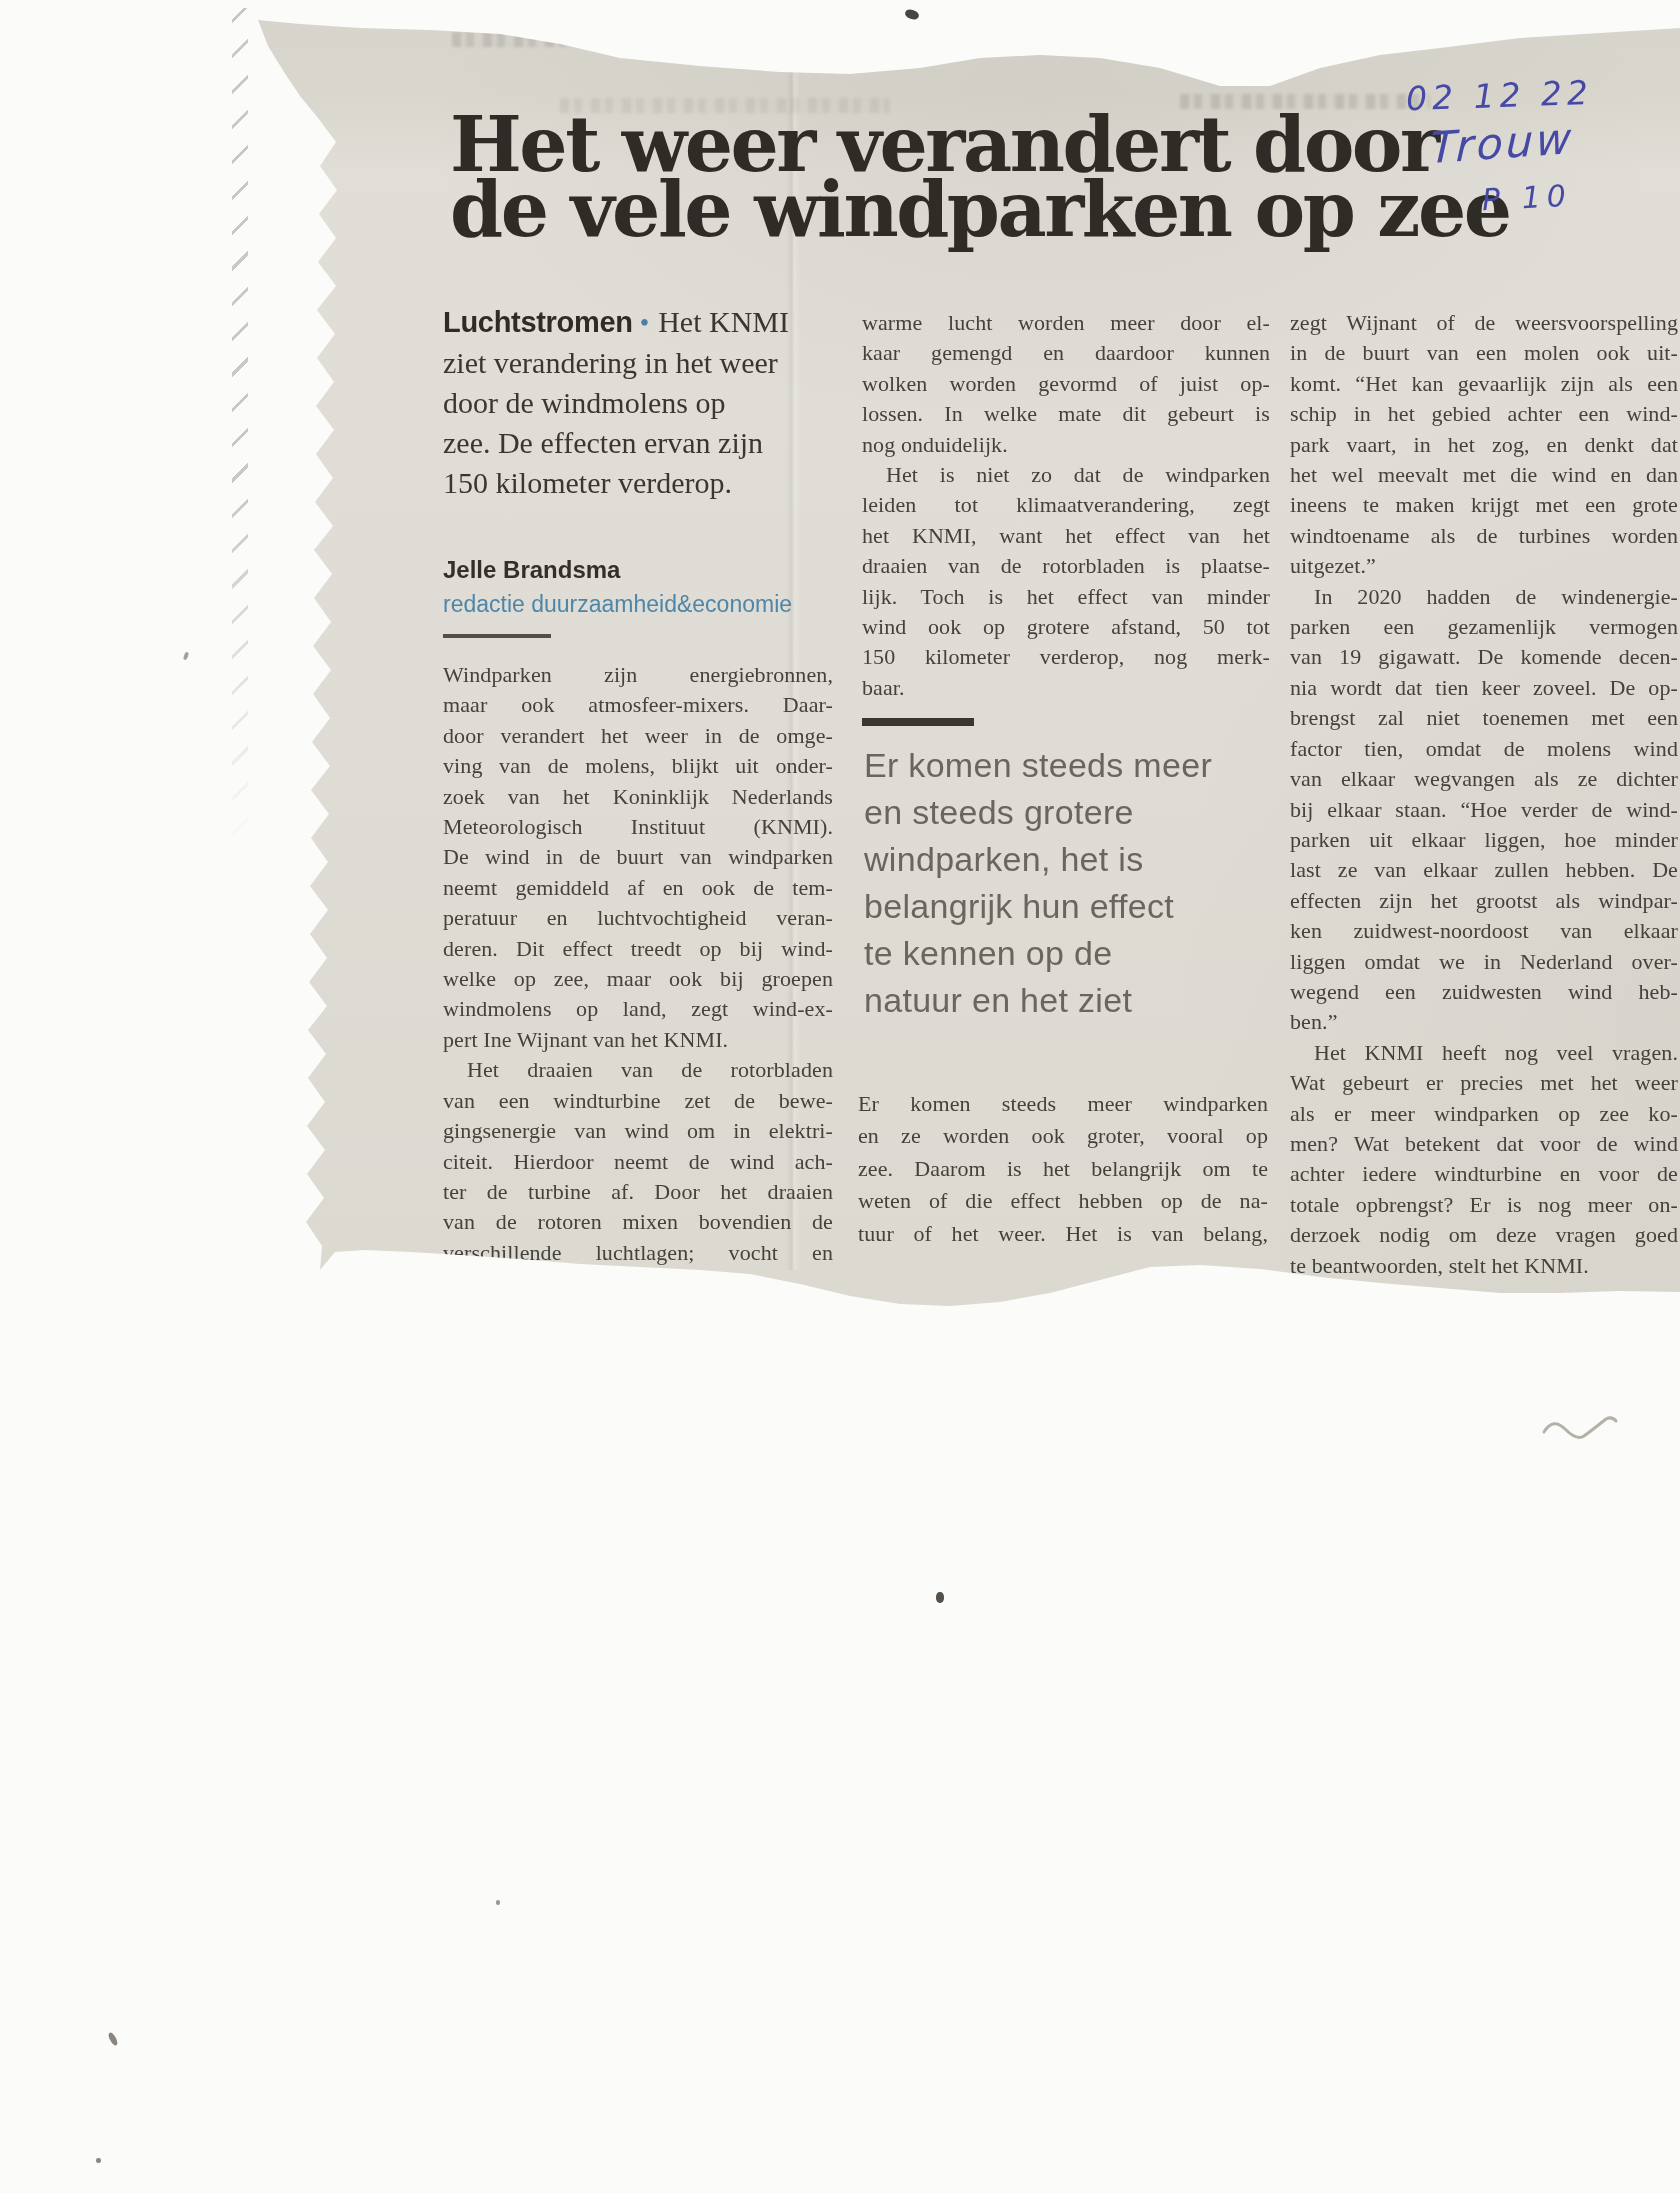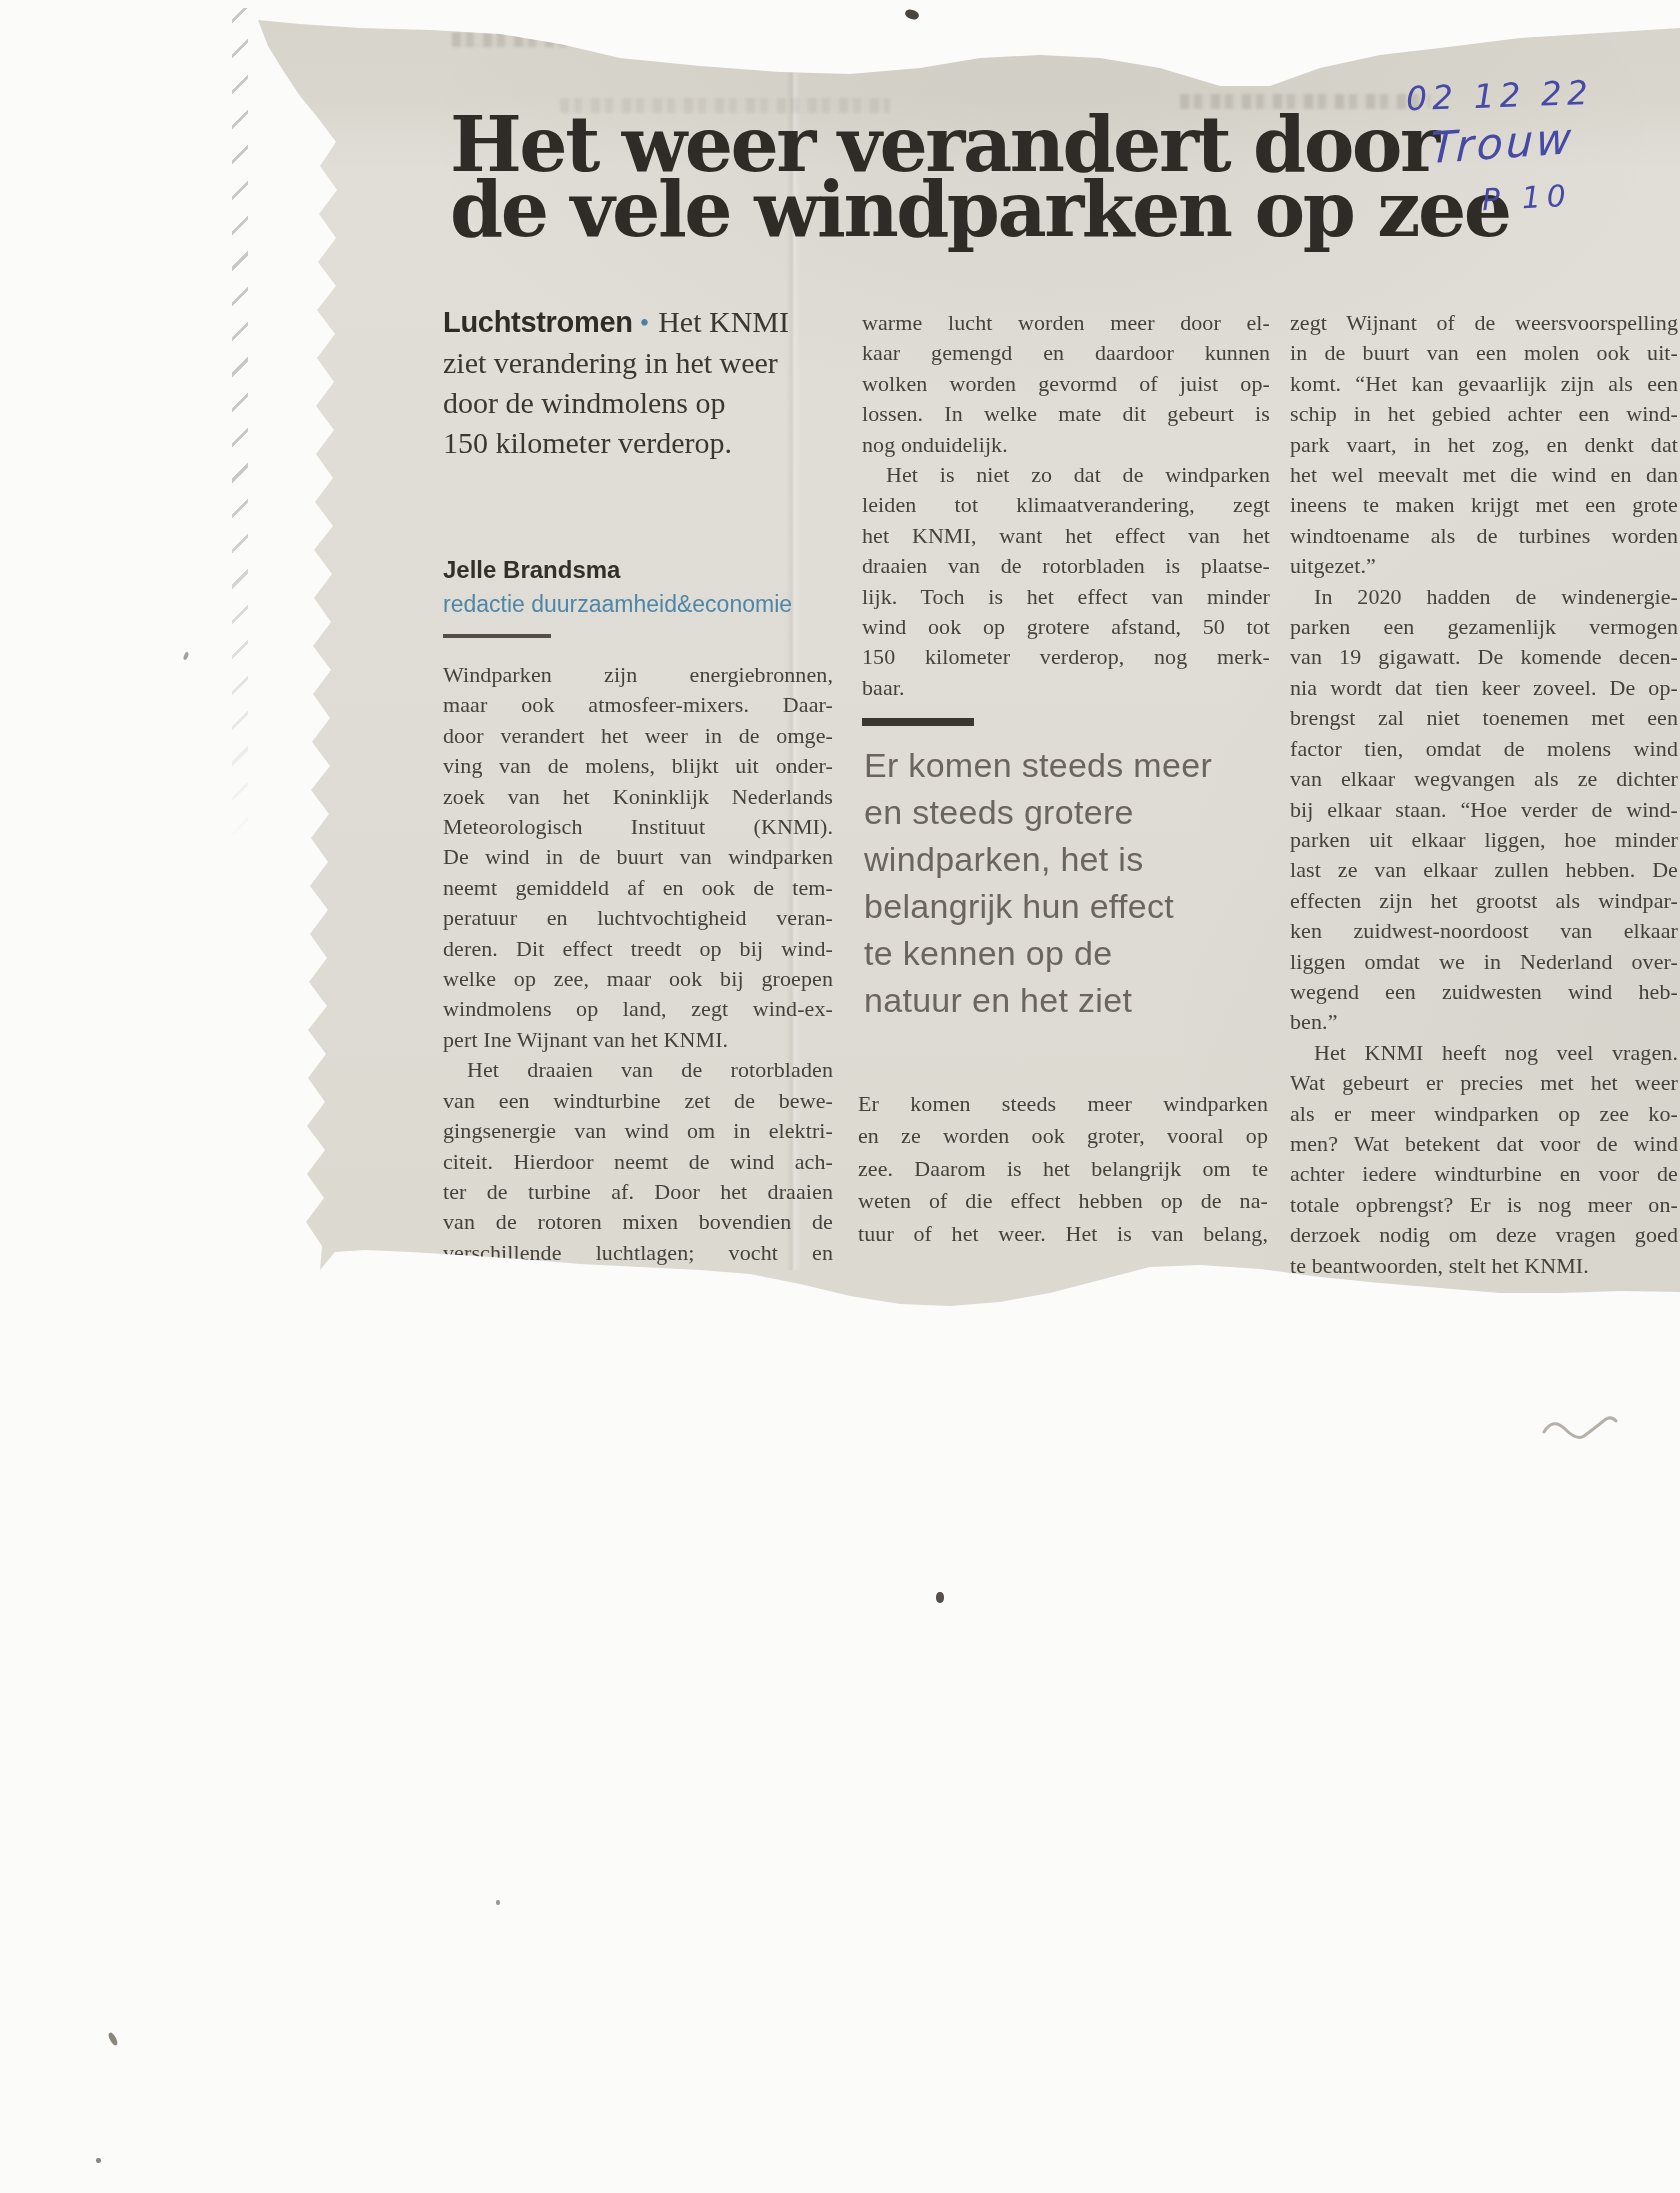--- a/index.html
+++ b/index.html
@@ -115,20 +115,21 @@
     <div class="hw hw-src">Trouw</div>
     <div class="hw hw-page">P 10</div>
 
     <div class="intro">
       <div>
         <span class="kicker">Luchtstromen</span><span class="bullet">•</span><span>Het KNMI</span>
       </div>
       <div class="noju">
           <div class="tline">ziet verandering in het weer</div>
           <div class="tline">door de windmolens op</div>
+          <div class="tline">zee. De effecten ervan zijn</div>
           <div class="tline">150 kilometer verderop.</div>
         </div>
     </div>
 
     <div class="byline">
       <div class="author">Jelle Brandsma</div>
       <div class="desk">redactie duurzaamheid&amp;economie</div>
     </div>
     <div class="rule rule-thin"></div>
 

